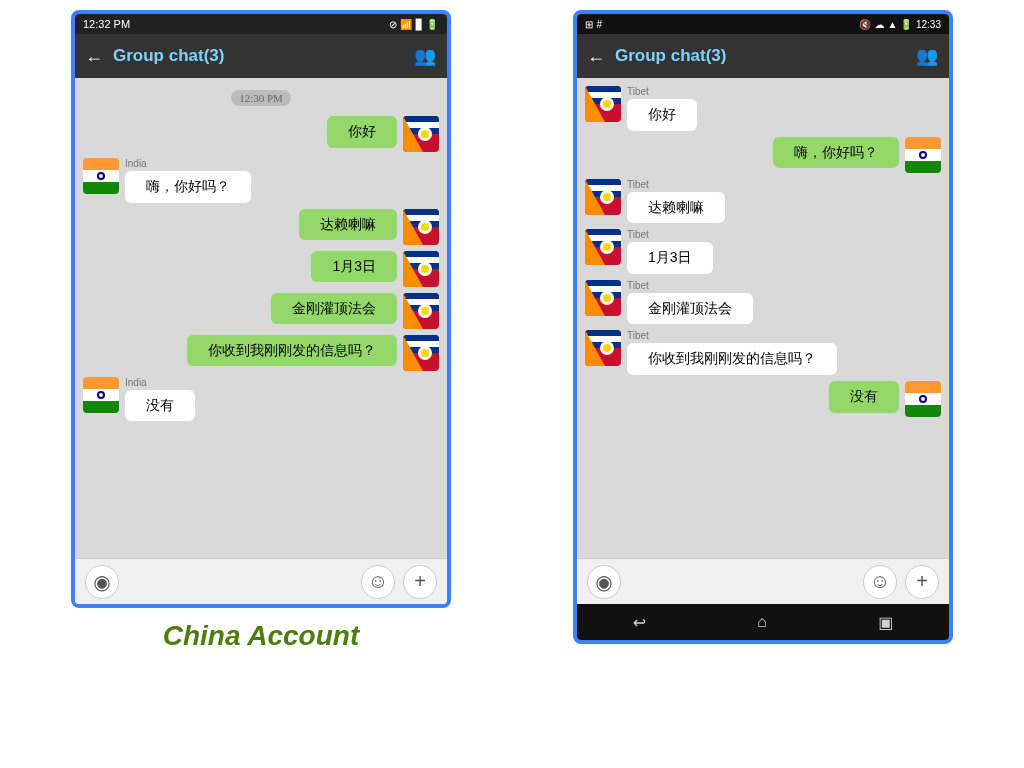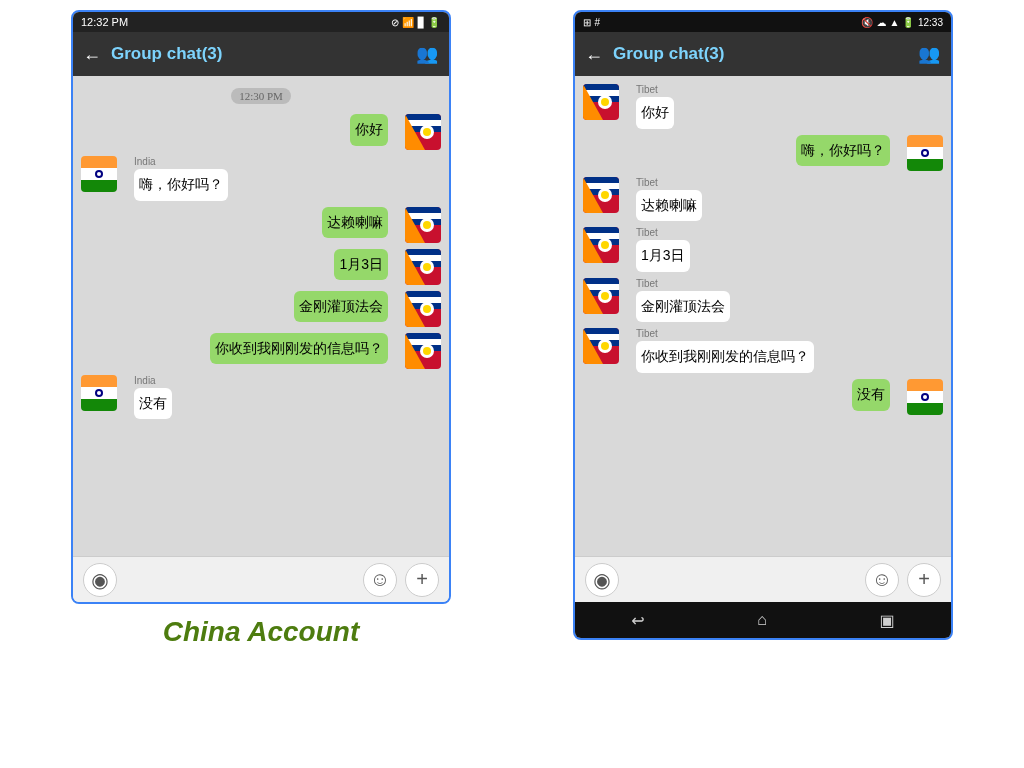--- a/index.html
+++ b/index.html
@@ -31,21 +31,21 @@
       color: #4d7c0f;
       margin-top: 4px;
       font-family: Arial, sans-serif;
     }
 
     .phone {
       width: 380px;
       background: #e8e8e8;
       border-radius: 8px;
       overflow: hidden;
-      border: 2px solid #3b82f6;
+      border: 4px solid #3b82f6;
       display: flex;
       flex-direction: column;
     }
 
     
     .status-bar {
       background: #222;
       color: #fff;
       font-size: 11px;
       padding: 3px 8px;
@@ -105,21 +105,21 @@
       margin: 4px auto;
       display: inline-block;
       align-self: center;
       font-family: Liberation Serif, serif;
     }
 
     
     .msg-row {
       display: flex;
       align-items: flex-start;
-      gap: 17px;
+      gap: 6px;
     }
     .msg-row.right {
       flex-direction: row-reverse;
     }
     .msg-row.right .msg-bubble {
       background: #95d86a;
       color: #000;
     }
     .msg-row.left .msg-bubble {
       background: #fff;
@@ -143,21 +143,21 @@
       margin-bottom: 2px;
     }
 
     .msg-content {
       display: flex;
       flex-direction: column;
     }
 
     .msg-bubble {
       border-radius: 6px;
-      padding: 6px 5px;
+      padding: 6px 21px;
       font-size: 14px;
       max-width: 220px;
       line-height: 1.4;
       position: relative;
     }
 
     
     .bottom-bar {
       background: #f0f0f0;
       border-top: 1px solid #ccc;

